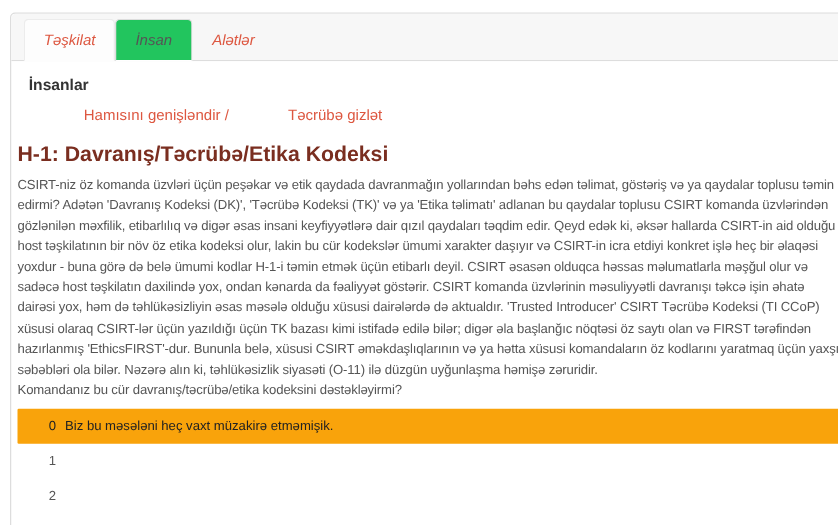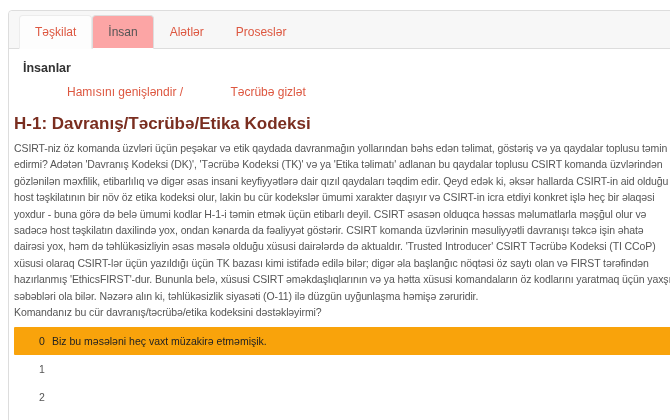--- a/index.html
+++ b/index.html
@@ -30,27 +30,28 @@
   }
   .tab {
     font-size: 12px;
     color: var(--accent-link, #dd5740);
     padding: 9px 15px;
     margin-bottom: -1px;
     border: 1px solid transparent;
     border-radius: 4px 4px 0 0;
     cursor: pointer;
     white-space: nowrap;
+    font-style: italic;
   }
   .tab:first-child {
     background: #fdfdfd;
     border-color: #ececec #ececec transparent;
   }
   .tab.active {
-    background: #fca5a5;
+    background: #22c55e;
     border-color: var(--panel-border, #dddddd) var(--panel-border, #dddddd) #ffffff;
     color: #555555;
   }
   
   .tab-content { padding: 8px 5px 0 5px; }
   .section-head { margin-left: 9px; }
   .section-title {
     font-size: 12.5px;
     font-weight: bold;
     color: #333333;
@@ -110,21 +111,20 @@
 </style>
 </head>
 <body>
 
 <div class="panel">
 
   <ul class="tabs">
     <li class="tab">Təşkilat</li>
     <li class="tab active">İnsan</li>
     <li class="tab">Alətlər</li>
-    <li class="tab">Proseslər</li>
   </ul>
 
   <div class="tab-content">
 
     <div class="section-head">
       <div class="section-title">İnsanlar</div>
       <div class="toggle-links">
         <a>Hamısını genişləndir</a><span> / </span><a>Təcrübə gizlət</a>
       </div>
     </div>

